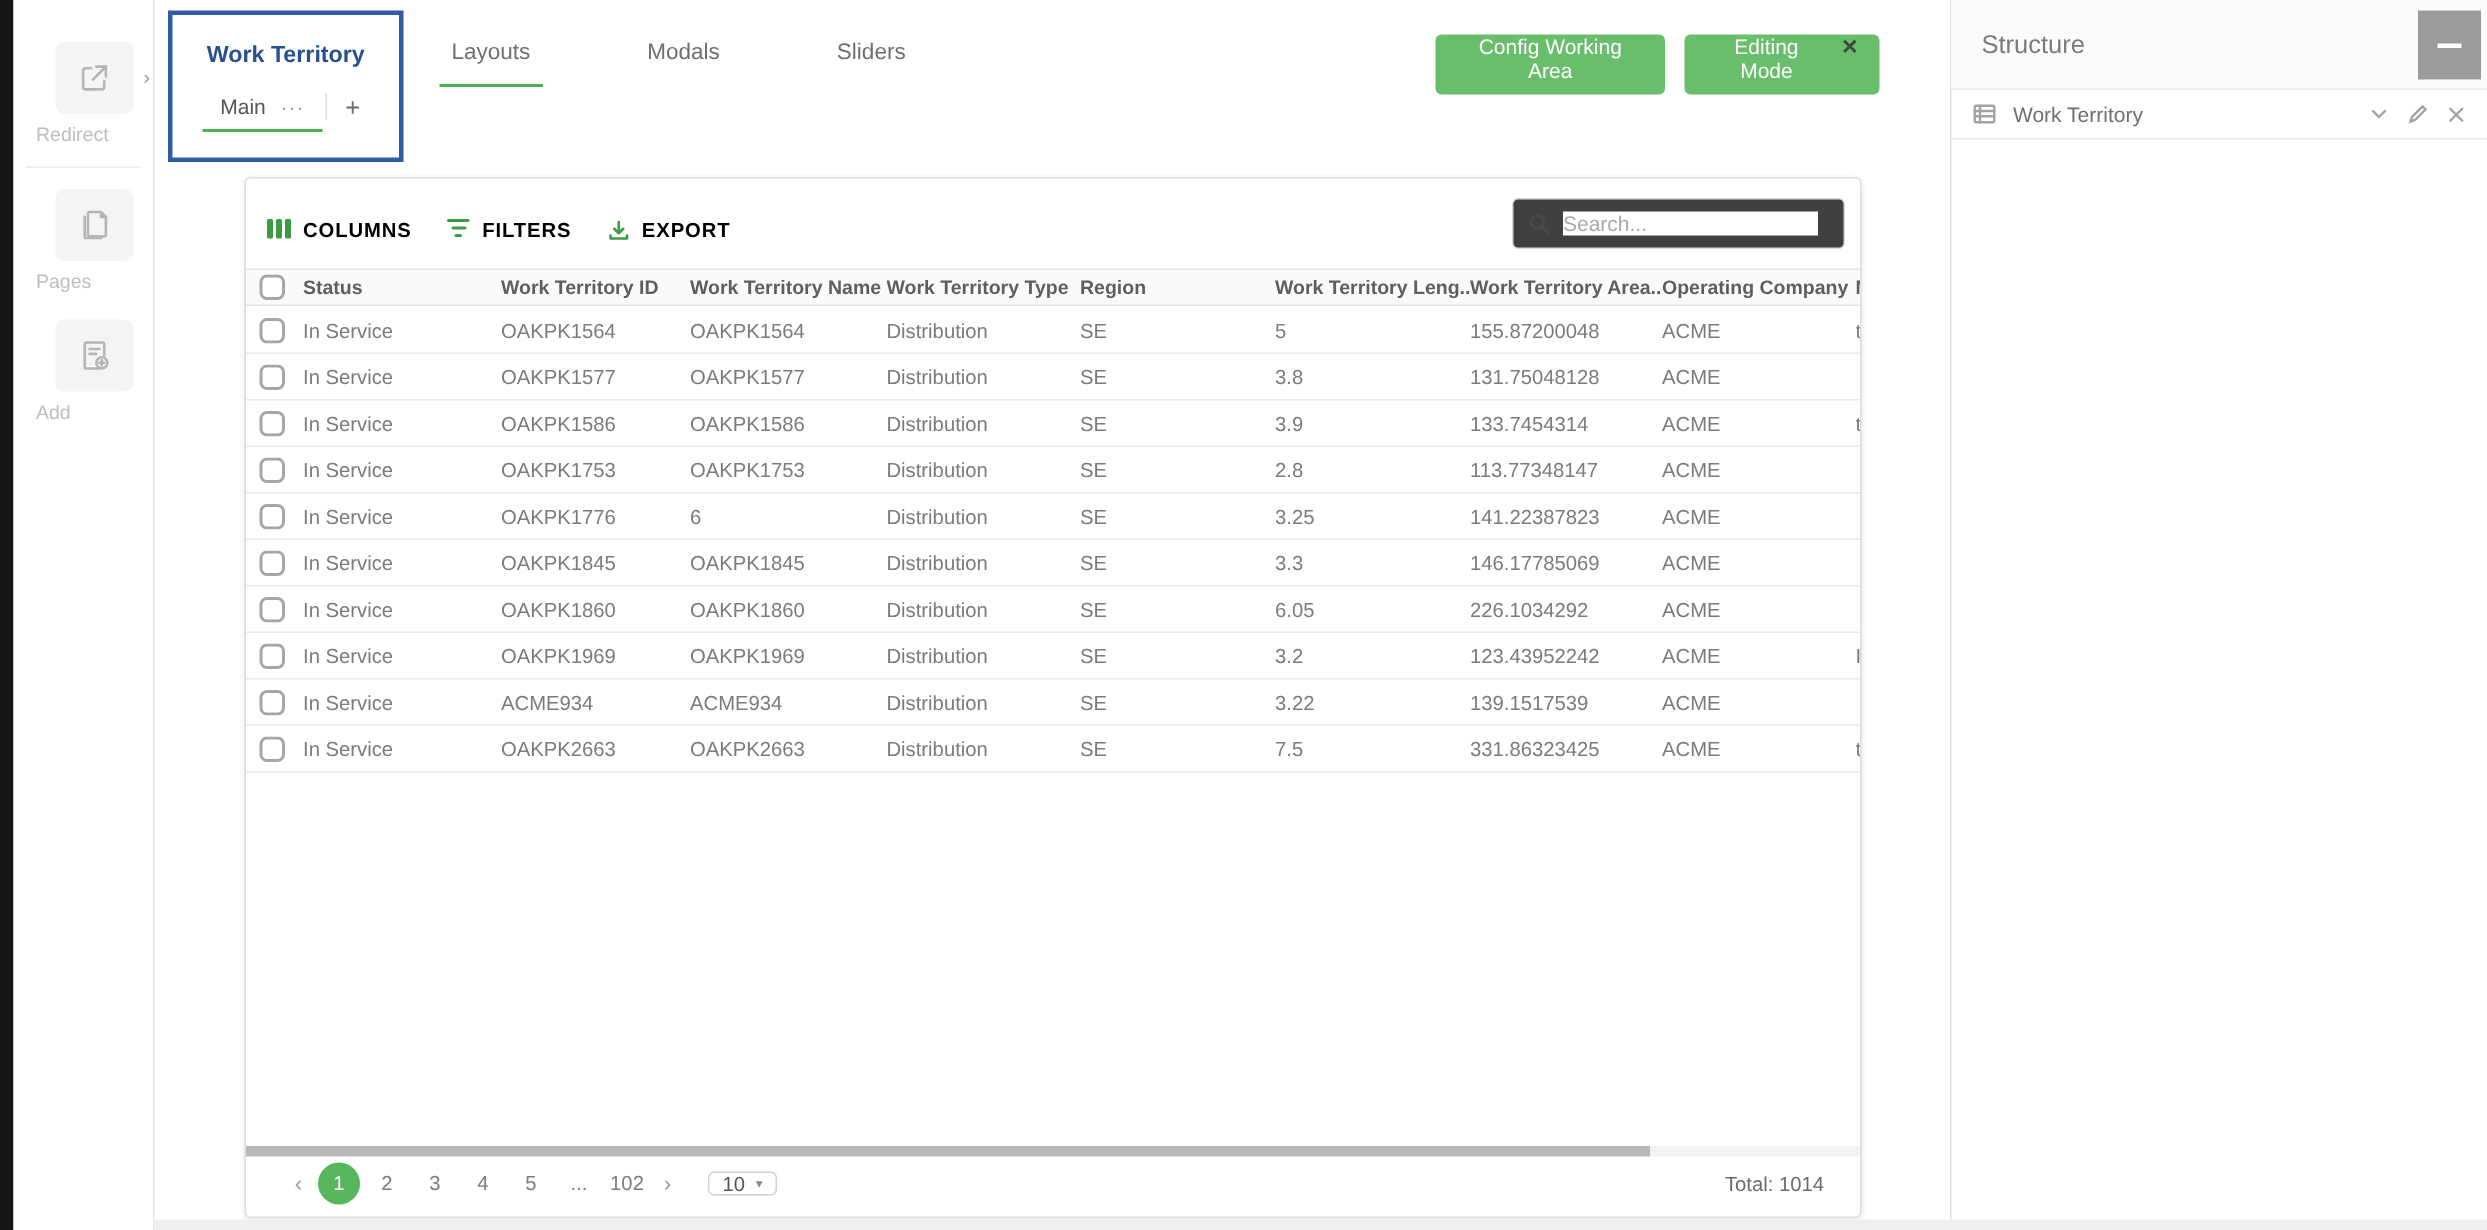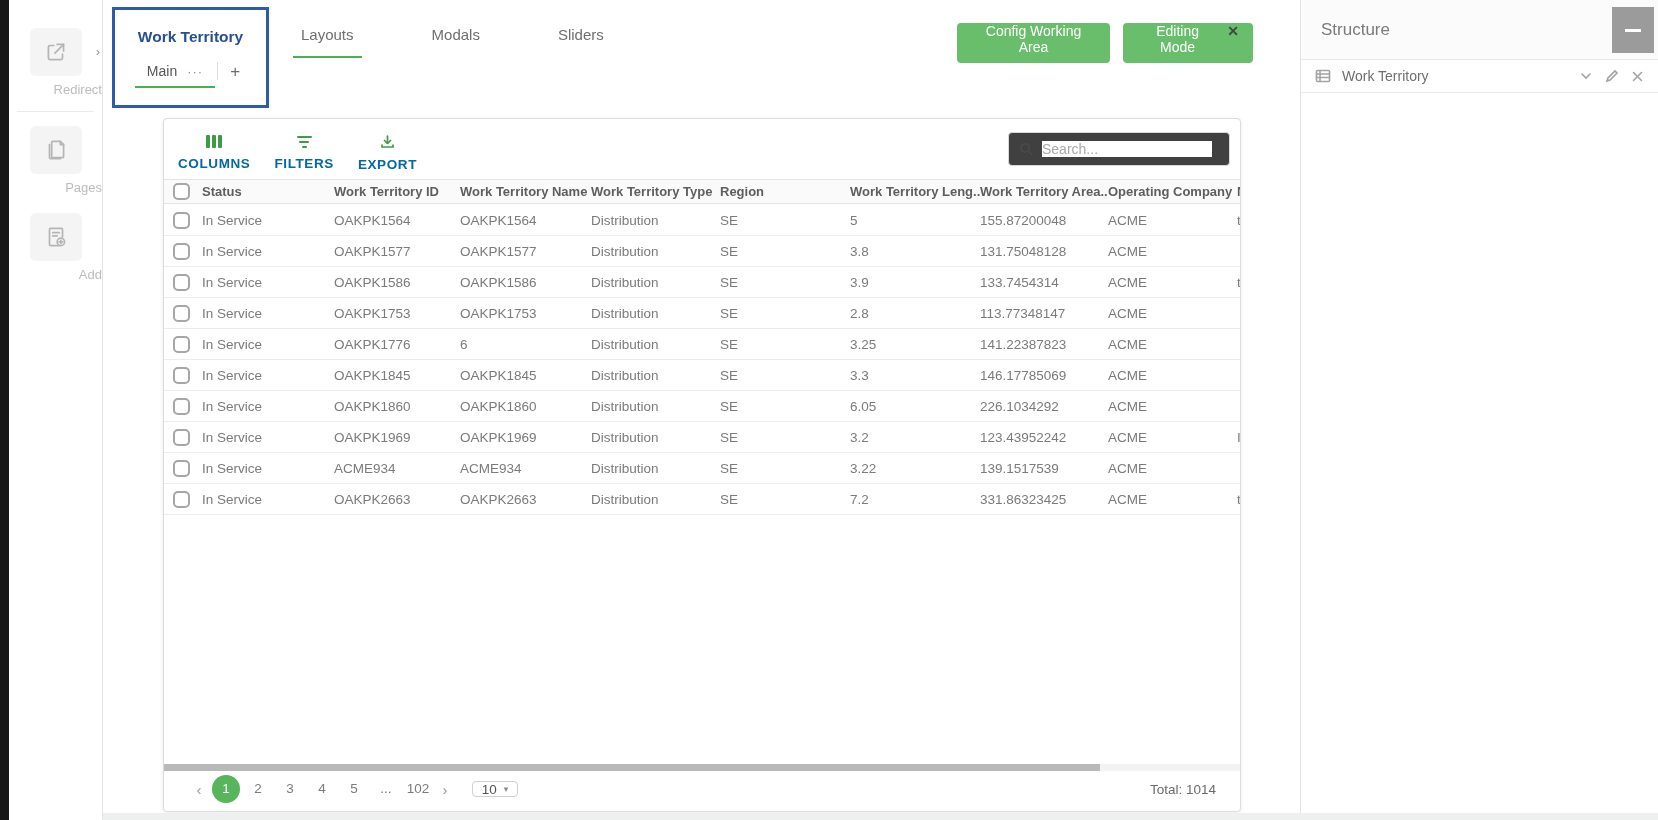--- a/index.html
+++ b/index.html
@@ -5,21 +5,21 @@
   * { margin:0; padding:0; box-sizing:border-box; }
   html,body { background:#e9e9e9; }
   body { font-family:"Liberation Sans", sans-serif; }
   .app { position:relative; width:1658px; height:820px; background:#ffffff; overflow:hidden; }
 
   
   .edge-strip { position:absolute; left:0; top:0; width:9px; height:100%; background:#161616; }
 
   
   .sidebar { position:absolute; left:9px; top:0; width:94px; height:100%; background:#fff; border-right:1px solid #e4e4e4; }
-  .side-item { text-align:right; cursor:pointer; }
+  .side-item { text-align:left; cursor:pointer;padding-left:15px; }
   .side-item .tile { width:52px; height:48px; background:#f4f4f4; border-radius:6px; margin:0 auto; display:flex; align-items:center; justify-content:center; }
   .side-item .lbl { color:#bdbdbd; font-size:13px; margin-top:6px; }
   .side-divider { border-top:1px solid #ebebeb; margin:14px 8px; }
   .side-chevron { position:absolute; right:2px; top:44px; color:#9e9e9e; font-size:13px; cursor:pointer; }
   .icon-svg { stroke:#b5b5b5; fill:none; stroke-width:1.6; stroke-linecap:round; stroke-linejoin:round; }
 
   
   .tabbox { position:absolute; left:112px; top:7px; width:157px; height:101px; border:3px solid #2e5cab; background:#fff; }
   .tabbox-title { color:#26508f; font-weight:bold; font-size:15.5px; text-align:center; margin-top:18px; cursor:pointer; }
   .subtab-row { display:flex; align-items:flex-end; justify-content:center; margin-top:12px; height:30px; }
@@ -50,21 +50,21 @@
   .panel-item .lbl { color:#6f6f6f; font-size:14px; margin-left:11px; }
   .panel-item .right-icons { margin-left:auto; display:flex; gap:12px; align-items:center; }
   .panel-item .right-icons svg { cursor:pointer; }
   .mini { stroke:#a3a3a3; fill:none; stroke-width:1.6; stroke-linecap:round; }
 
   
   .card { position:absolute; left:163px; top:118px; width:1078px; height:694px; background:#fff;
           border:1px solid #dcdcdc; border-radius:4px; box-shadow:0 1px 4px rgba(0,0,0,.09); overflow:hidden; }
 
   .toolbar { position:absolute; top:0; left:0; right:0; height:60px; display:flex; align-items:center; padding:8px 14px 0 14px; }
-  .tool-btn { display:inline-flex; align-items:center; gap:8px; color:#0369a1; font-weight:bold; font-size:13.5px; letter-spacing:.6px; margin-right:24px; cursor:pointer;flex-direction:column; }
+  .tool-btn { display:inline-flex; gap:8px; color:#000000; font-weight:bold; font-size:13.5px; letter-spacing:.6px; margin-right:24px; cursor:pointer; }
   .ic-columns { display:inline-flex; gap:2px; }
   .ic-columns i { width:4px; height:13px; background:#3d9c43; border-radius:1px; }
   .ic-filter { display:inline-flex; flex-direction:column; gap:3px; align-items:center; }
   .ic-filter i { height:2px; background:#3d9c43; border-radius:1px; display:block; }
   .ic-filter i:nth-child(1){ width:15px; } .ic-filter i:nth-child(2){ width:10px; } .ic-filter i:nth-child(3){ width:5px; }
 
   .search { position:absolute; right:10px; top:13px; width:222px; height:34px; border:1px solid #d8d8d8; border-radius:4px;
             display:flex; align-items:center; padding:0 10px; background:#404040; }
   .search input { border:none; outline:none; font-family:inherit; font-size:14px; color:#666; width:170px; margin-left:9px; }
   .search input::placeholder { color:#a9a9a9; }
@@ -373,21 +373,21 @@
         </div>
         <div class="trow grid-cols">
           <div class="cell">
             <span class="checkbox"></span>
           </div>
           <div class="cell">In Service</div>
           <div class="cell">OAKPK2663</div>
           <div class="cell">OAKPK2663</div>
           <div class="cell">Distribution</div>
           <div class="cell">SE</div>
-          <div class="cell">7.2</div>
+          <div class="cell">7.5</div>
           <div class="cell">331.86323425</div>
           <div class="cell">ACME</div>
           <div class="cell">t</div>
         </div>
       </div>
 
     <div class="hscroll">
       <div class="thumb"></div>
     </div>
 

